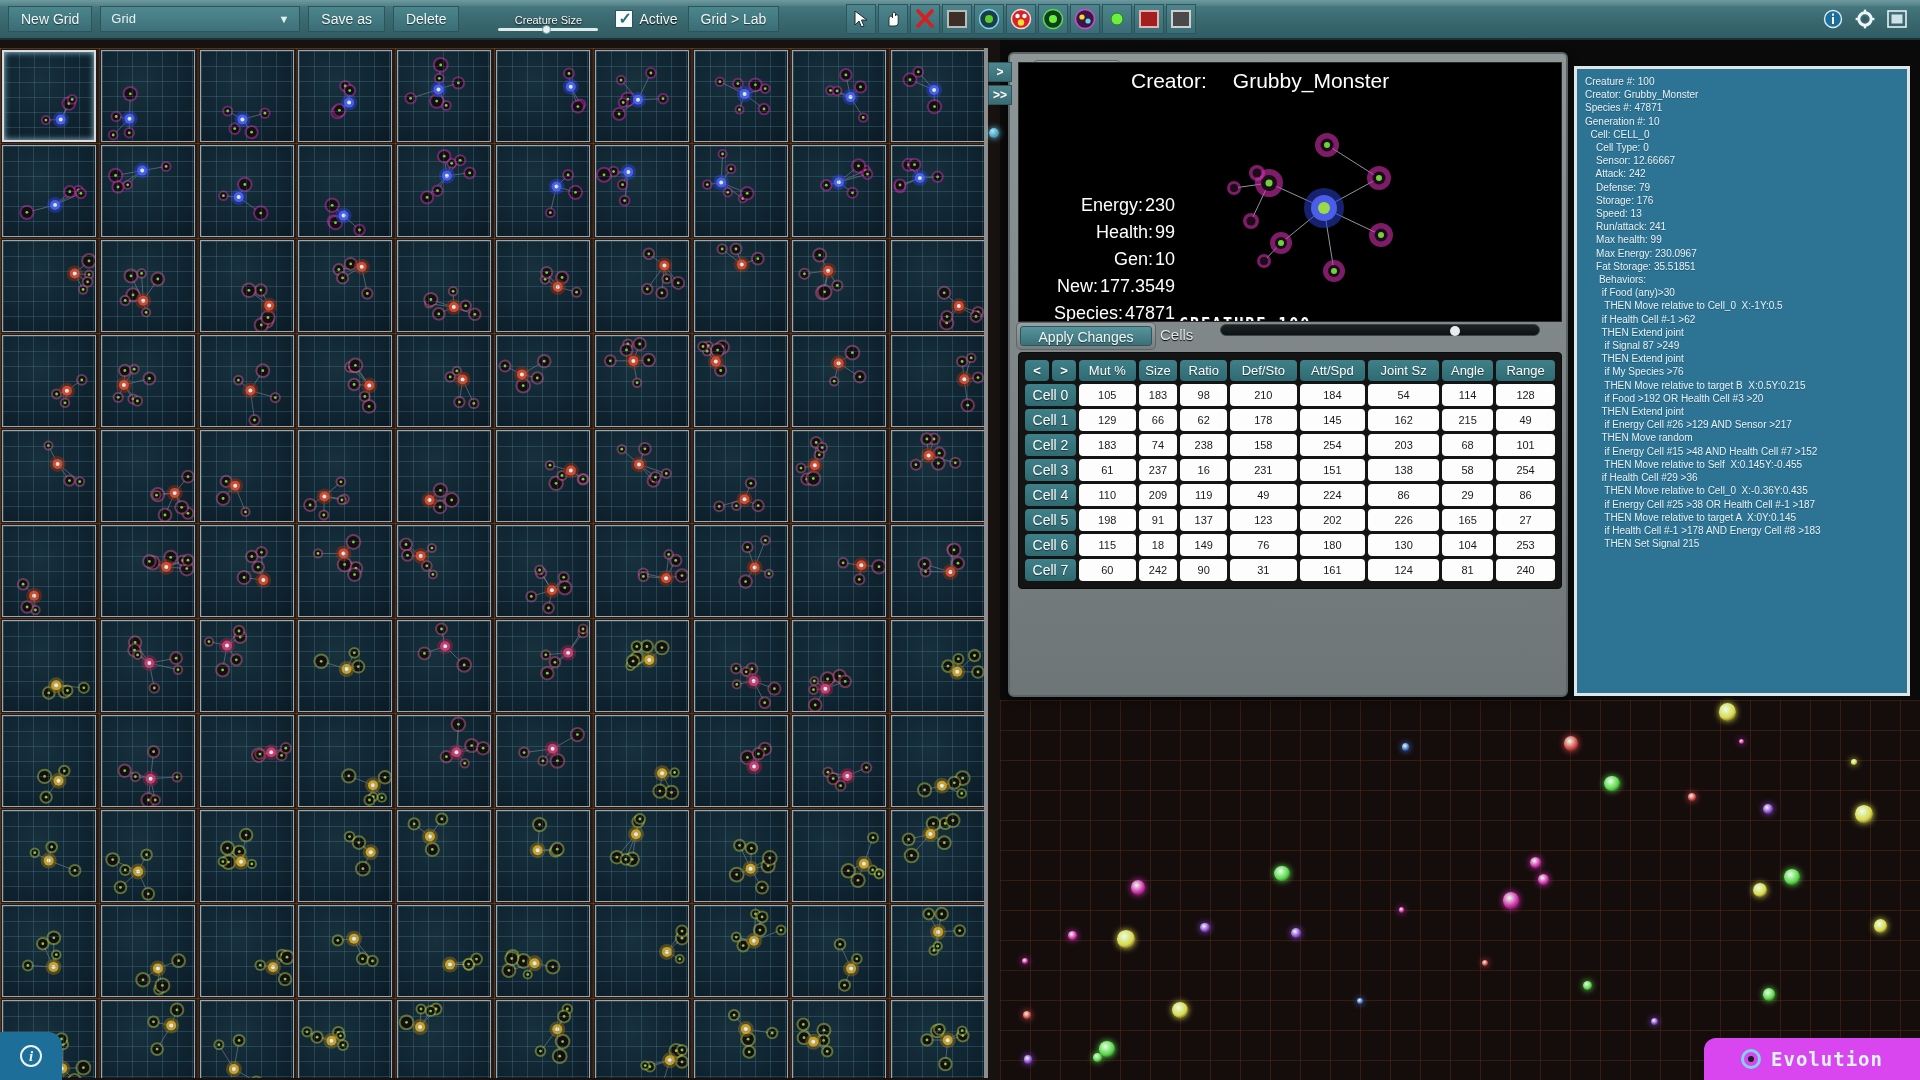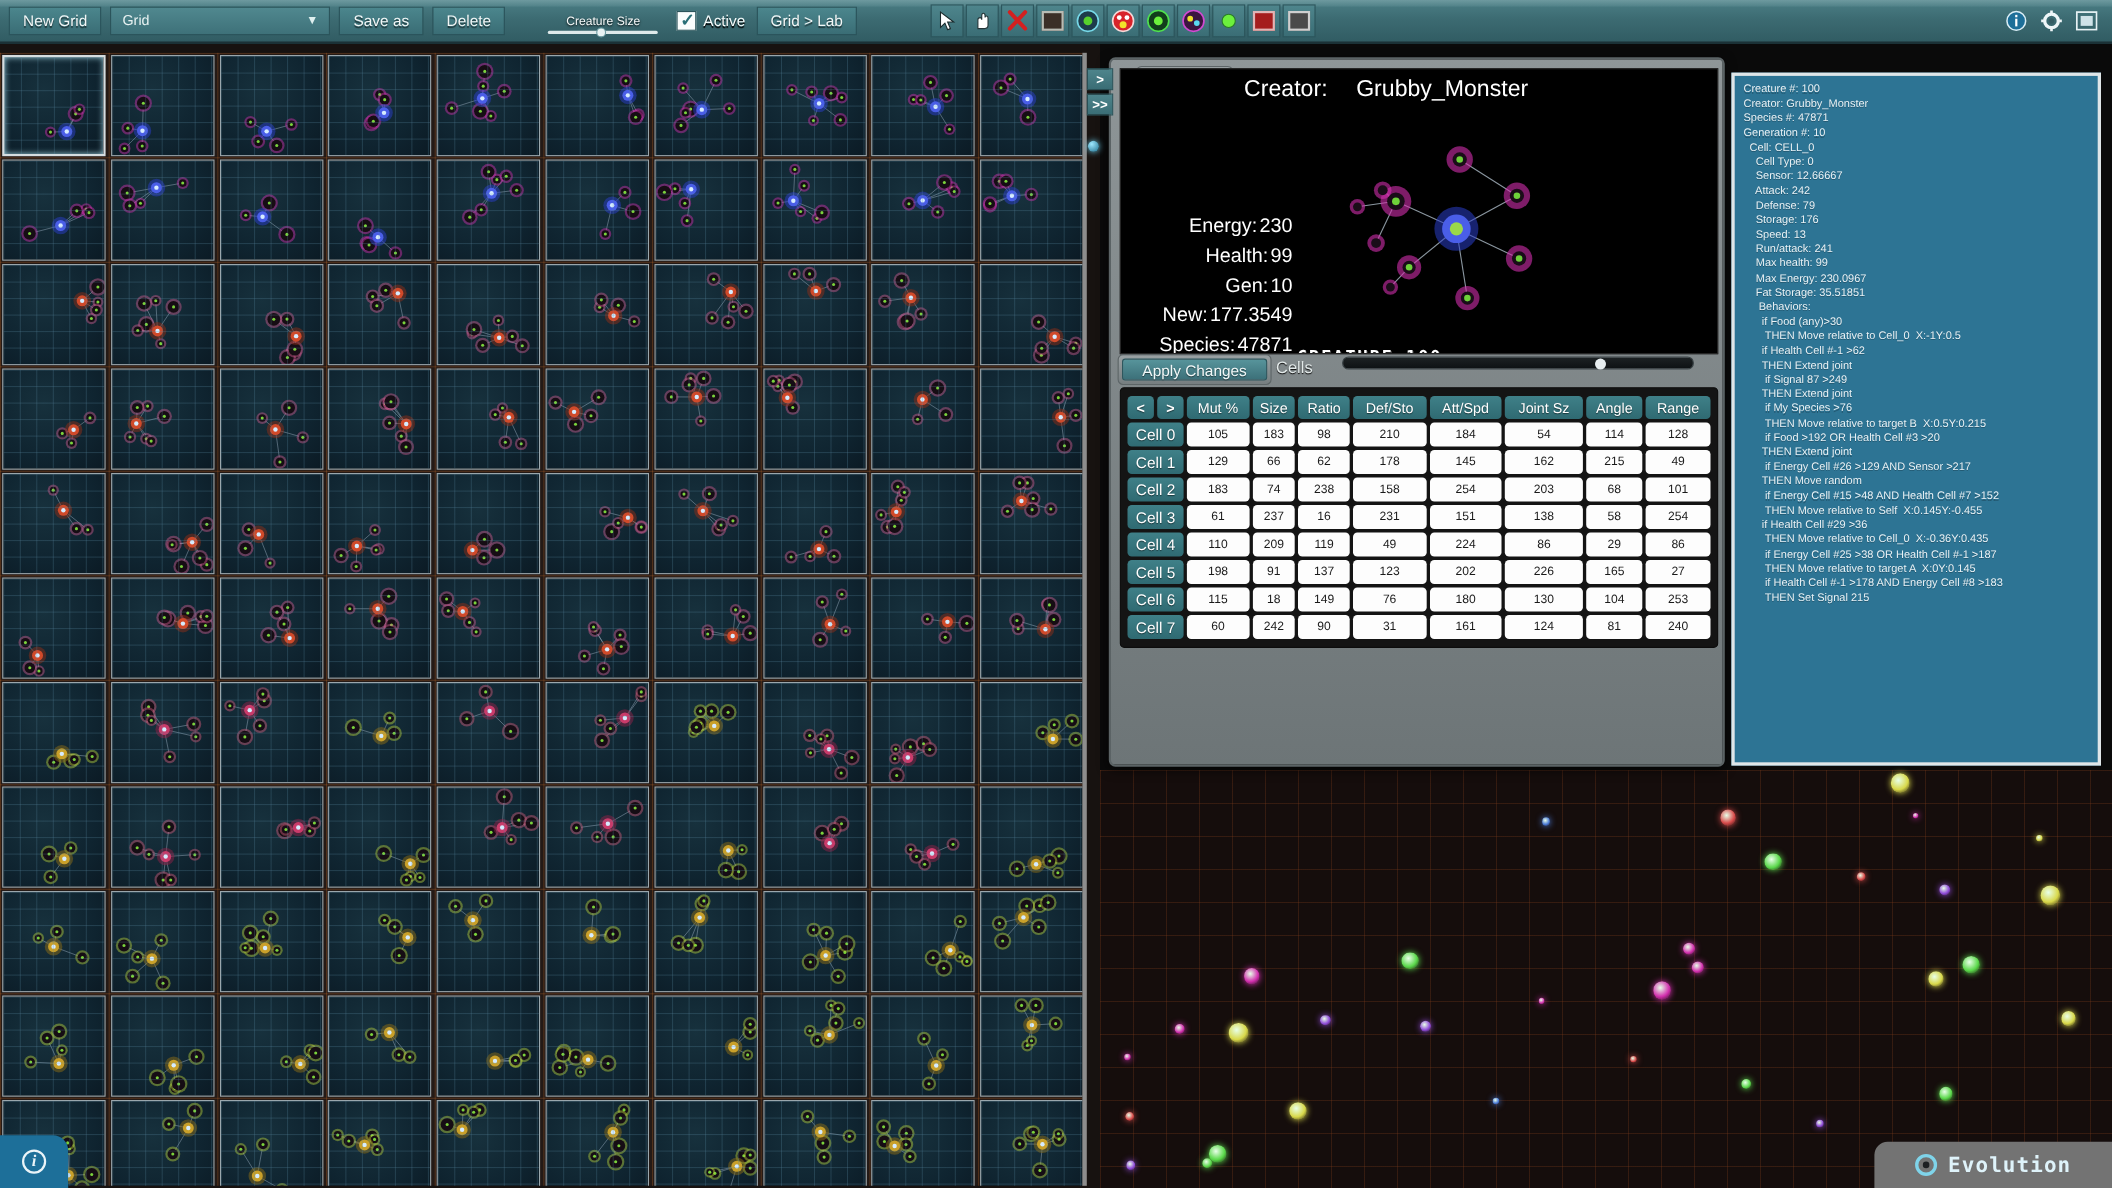--- a/index.html
+++ b/index.html
@@ -248,21 +248,21 @@
   }
   #info-badge .glyph {
     width: 22px; height:22px; border-radius:50%;
     border: 2px solid #eaf4f8; color:#eaf4f8;
     font-size: 15px; font-style: italic; font-weight: bold;
     display:flex; align-items:center; justify-content:center;
     font-family:"Liberation Serif", serif;
   }
   #evolution-badge {
     position:absolute; right: 0; bottom: 0; width: 216px; height: 42px;
-    background: #737373; border-top-left-radius: 12px;
+    background: #d946ef; border-top-left-radius: 12px;
     display:flex; align-items:center; justify-content:center; gap:10px;
   }
   #evolution-badge .gear {
     width:20px;height:20px;border-radius:50%;
     border:3px solid #7fd4ea; position:relative;
   }
   #evolution-badge .gear::after{
     content:""; position:absolute; inset:4px; border-radius:50%;
     background:#1d1f22;
   }

